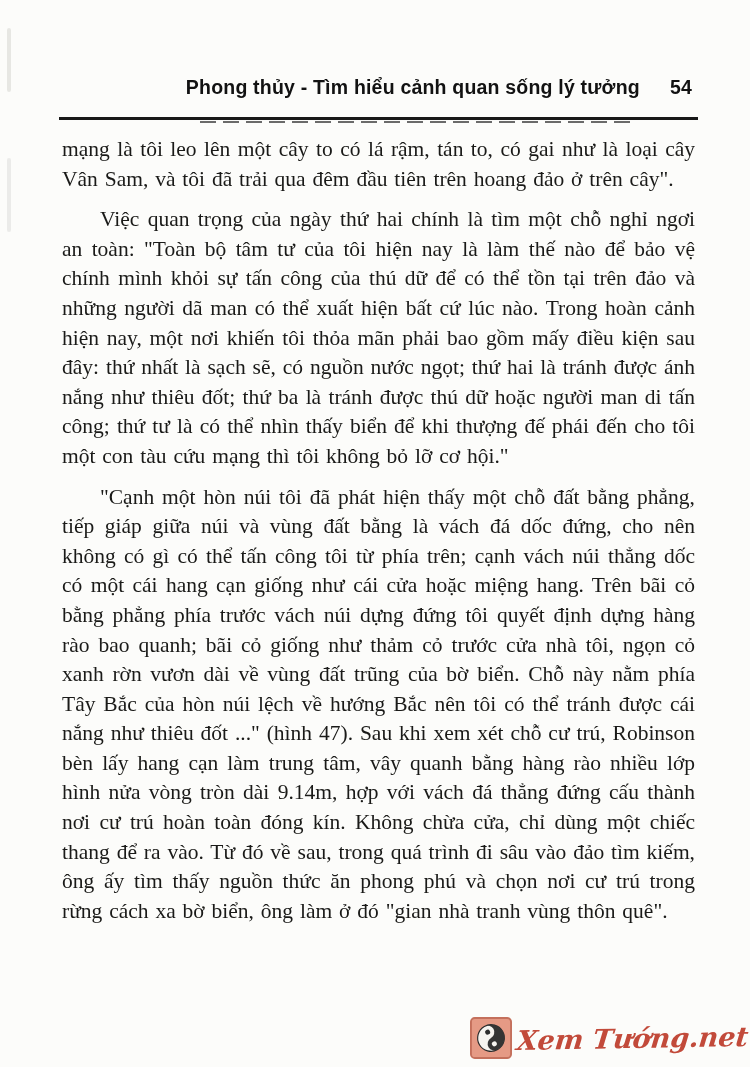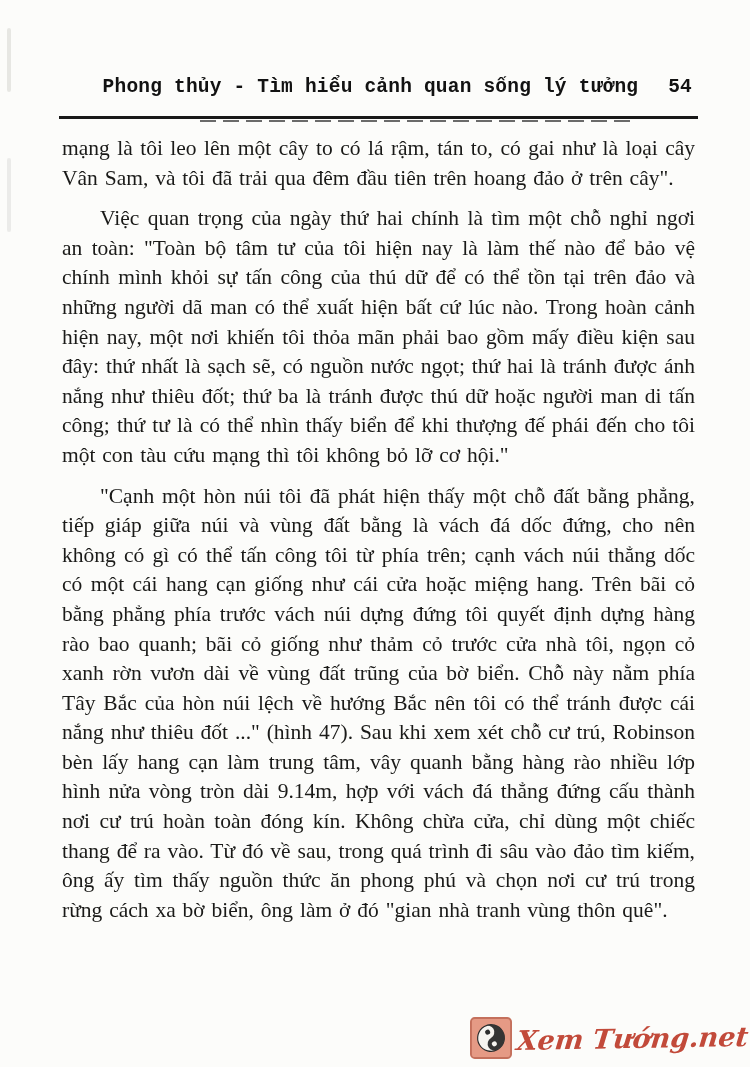--- a/index.html
+++ b/index.html
@@ -29,21 +29,21 @@
   .scan-artifact.second {
     top: 158px;
     height: 74px;
     opacity: .45;
   }
   .page-header {
     display: flex;
     justify-content: flex-end;
     align-items: baseline;
     margin: 76px 58px 18px 62px;
-    font-family: Liberation Mono, monospace;
+    font-family: Liberation Sans, sans-serif;
     font-weight: 700;
     font-size: 19.5px;
     letter-spacing: 0.2px;
     color: #121212;
     white-space: nowrap;
   }
   .header-page-num {
     margin-left: 30px;
   }
   .header-rule {

